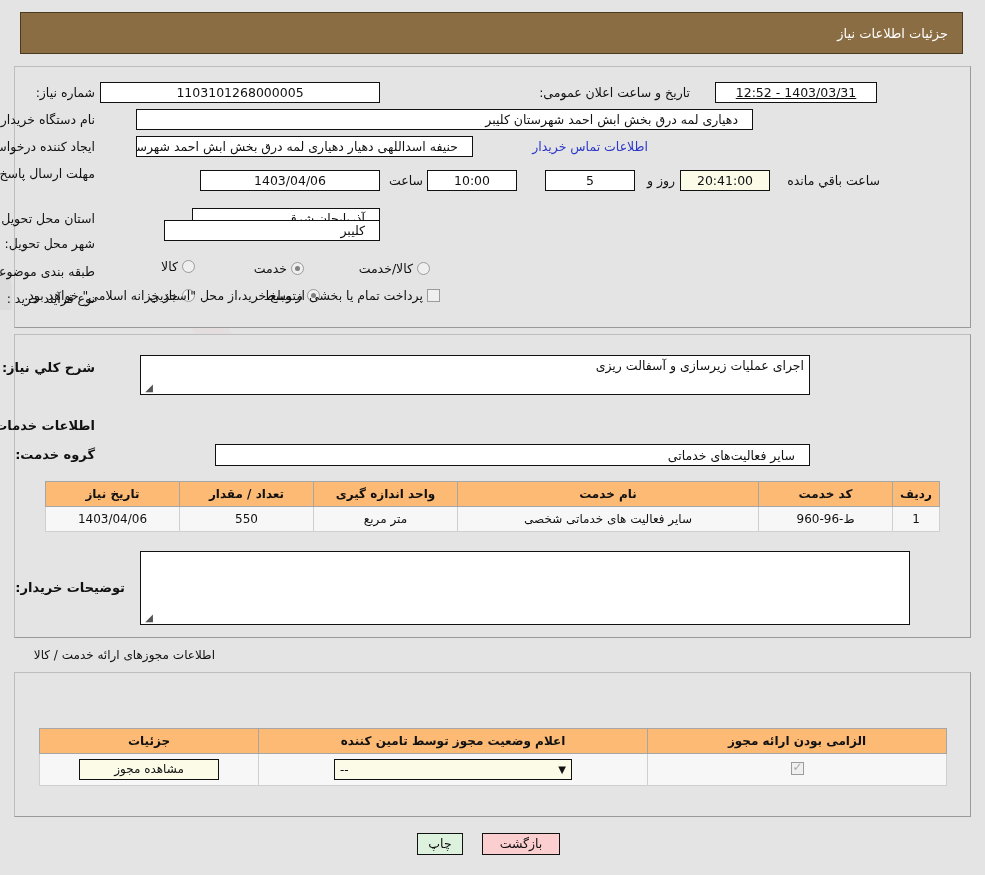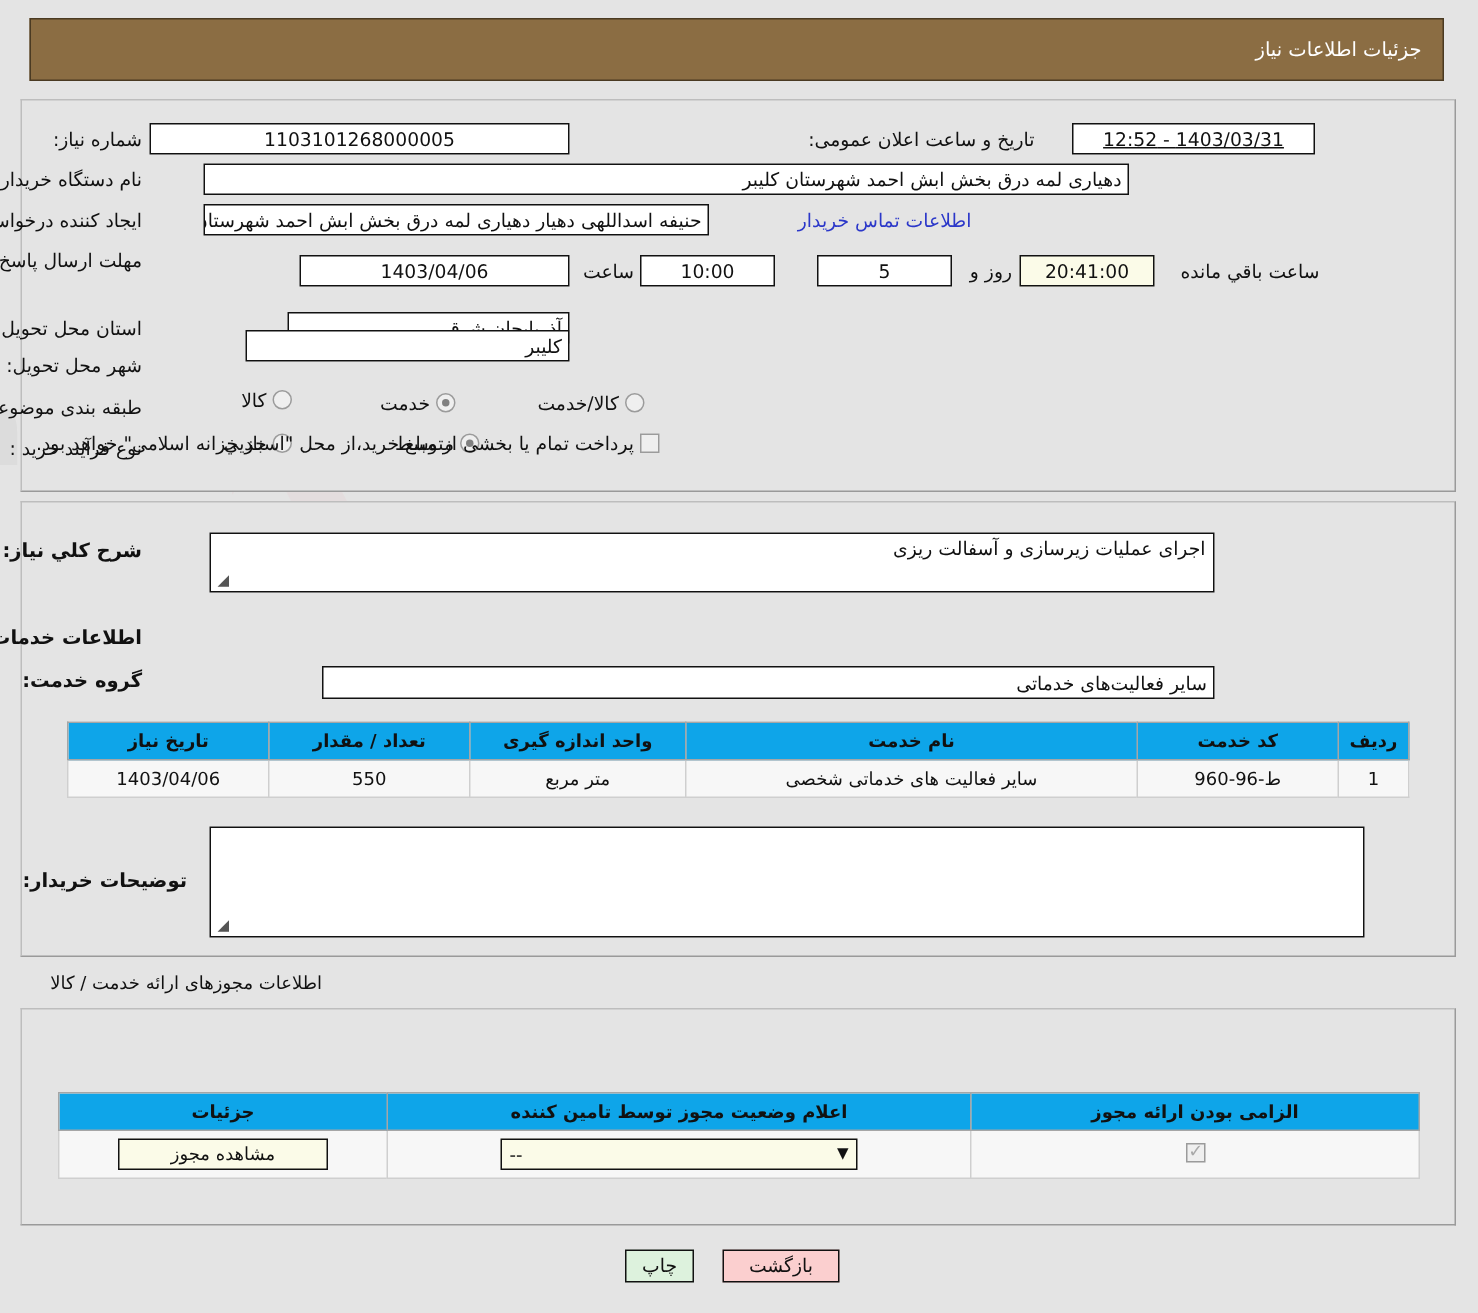--- a/index.html
+++ b/index.html
@@ -73,21 +73,21 @@
   .fld {
     position: absolute;
     background: #ffffff;
     border: 1px solid #111;
     box-sizing: border-box;
     font-size: 12.5px;
     color: #111;
     display: flex;
     align-items: center;
     justify-content: flex-start;
-    padding: 0 4px;
+    padding: 0 14px;
     height: 21px;
     white-space: nowrap;
     overflow: hidden;
     z-index: 3;
   }
   .fld.center { justify-content: center; }
   .fld.cream  { background: #fbfbe8; }
   .fld.num    { font-family: "DejaVu Sans", "Liberation Sans", sans-serif; }
 
   .inline-txt {
@@ -187,21 +187,21 @@
 
   
   table.grid {
     position: absolute;
     border-collapse: collapse;
     font-size: 12px;
     z-index: 3;
     background: #fff;
   }
   table.grid th {
-    background: #0ea5e9;
+    background: #fdba74;
     border: 1px solid #a6a6a6;
     font-weight: bold;
     color: #111;
     padding: 5px 4px;
     text-align: center;
     font-size: 12px;
   }
   table.grid td {
     background: #f7f7f7;
     border: 1px solid #cfcfcf;

